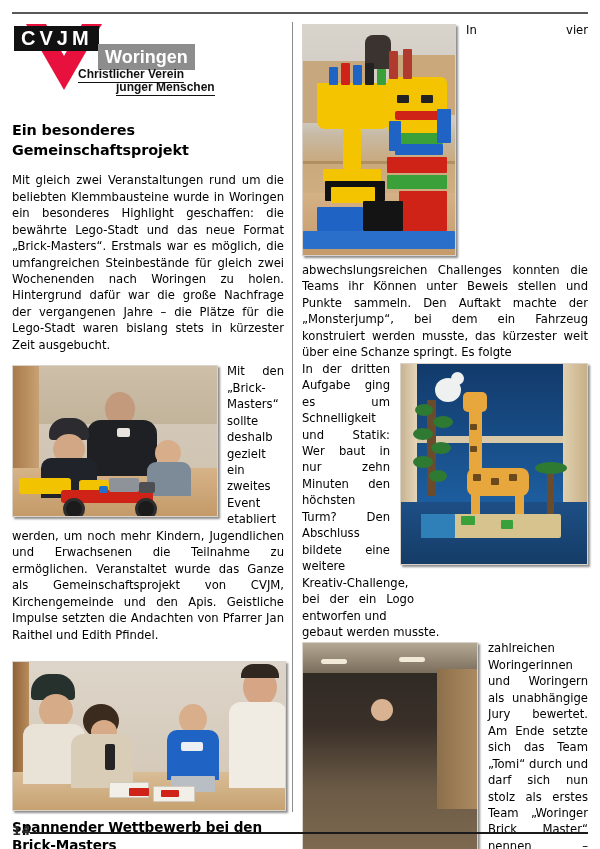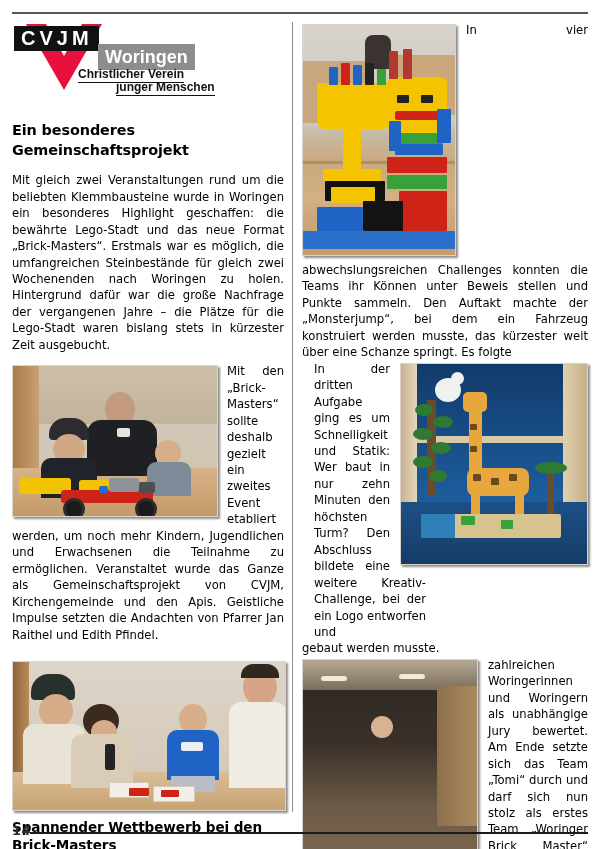--- a/index.html
+++ b/index.html
@@ -395,21 +395,21 @@
 
         <div class="brick" style="left:146px;top:104px;width:7px;height:52px;background:#6a4b2c;"></div>
         <div class="blob" style="left:134px;top:98px;width:32px;height:12px;background:#2f7a33;"></div>
 
         <div class="brick" style="left:20px;top:150px;width:140px;height:24px;background:#d6c38e;border-radius:2px;"></div>
         <div class="brick" style="left:20px;top:150px;width:34px;height:24px;background:#2f7fb8;"></div>
         <div class="brick" style="left:60px;top:152px;width:14px;height:9px;background:#3aa03a;"></div>
         <div class="brick" style="left:100px;top:156px;width:12px;height:9px;background:#3aa03a;"></div>
 
       </div>
-      <p class="narrow" style="width:112px;margin-left:12px;">In der dritten Aufgabe ging es um Schnelligkeit und Statik: Wer baut in nur zehn Minuten den höchsten Turm? Den Abschluss bildete eine weitere Kreativ-Challenge, bei der ein Logo entworfen und</p>
+      <p class="narrow" style="width:112px;">In der dritten Aufgabe ging es um Schnelligkeit und Statik: Wer baut in nur zehn Minuten den höchsten Turm? Den Abschluss bildete eine weitere Kreativ-Challenge, bei der ein Logo entworfen und</p>
       <p class="narrow" style="width:150px;margin-top:0;">gebaut werden musste.</p>
     </div>
 
 
     <div class="clearfix">
       <div class="photo p5 float-left" style="margin:2px 10px 4px 0;">
         <div class="room"></div>
         <div class="ceil"></div>
         <div class="doorR"></div>
 

